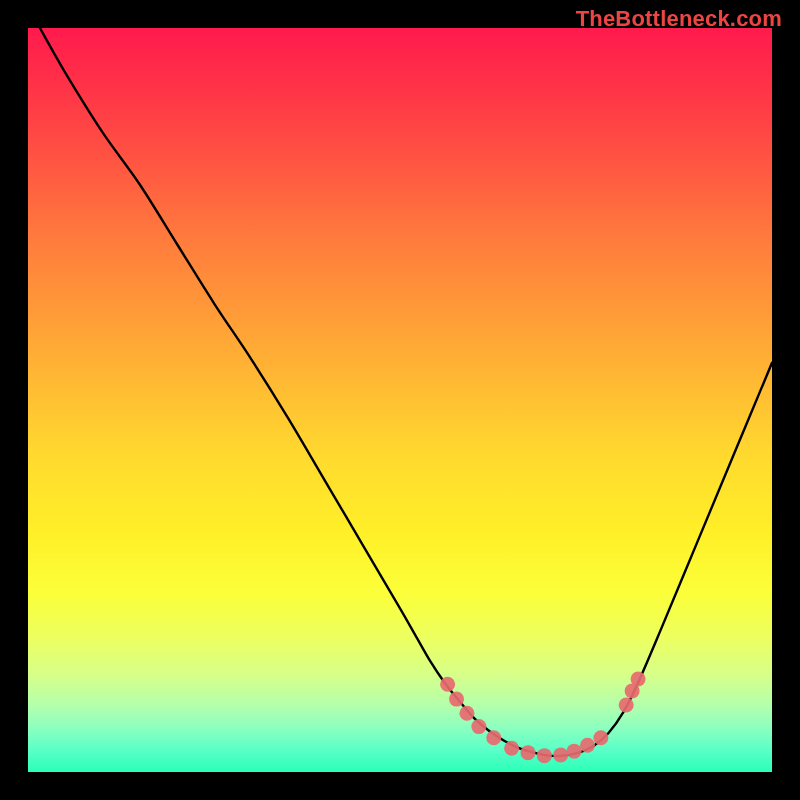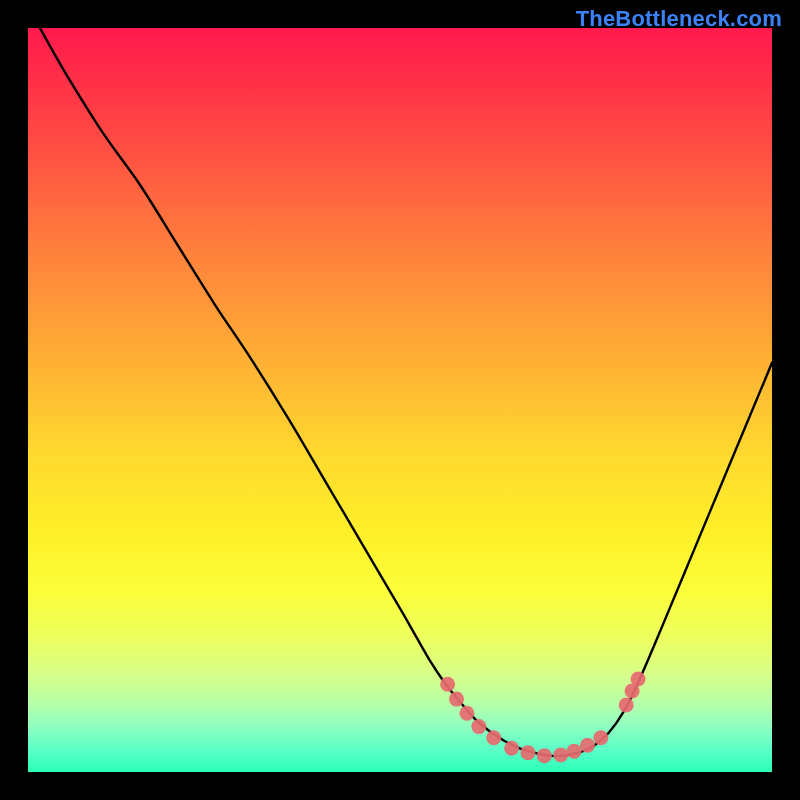--- a/index.html
+++ b/index.html
@@ -10,21 +10,21 @@
     height: 800px;
     background: #000;
   }
   .watermark {
     position: absolute;
     top: 6px;
     right: 18px;
     font-family: Arial, Helvetica, sans-serif;
     font-size: 22px;
     font-weight: bold;
-    color: #3b82f6;
+    color: #ef4444;
     letter-spacing: 0.2px;
     z-index: 10;
   }
   .plot {
     position: absolute;
     left: 28px;
     top: 28px;
     width: 744px;
     height: 744px;
     background: linear-gradient(to bottom,

